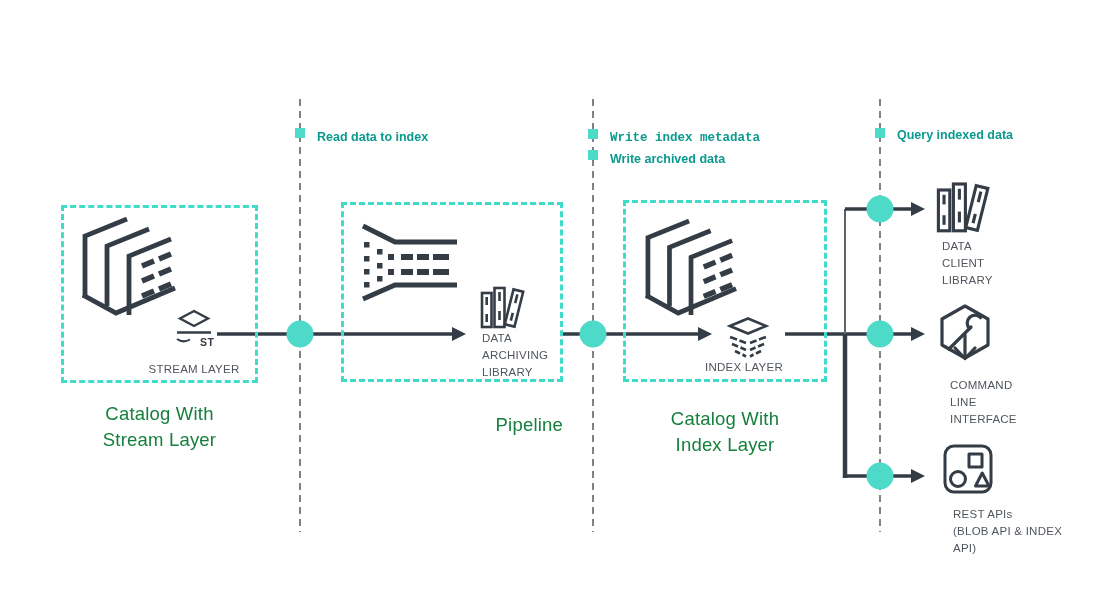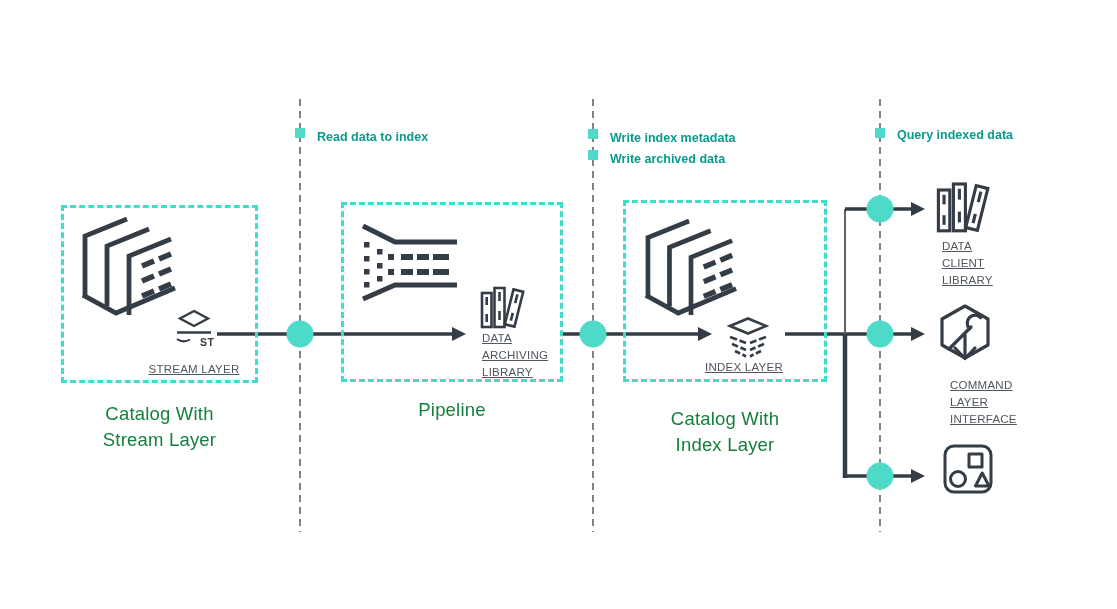--- a/index.html
+++ b/index.html
@@ -16,21 +16,21 @@
   .caption{
     position:absolute;color:#15803d;font-size:18.5px;line-height:26px;
     text-align:center;white-space:pre-line;letter-spacing:.2px;
   }
   .flow-label{
     position:absolute;color:#0a9a8e;font-size:12.5px;font-weight:600;
     height:18px;line-height:18px;white-space:nowrap;
   }
   .small-label{
     position:absolute;color:#50565e;font-size:11.5px;line-height:17px;
-    letter-spacing:.25px;white-space:pre-line;text-decoration:underline;
+    letter-spacing:.25px;white-space:pre-line;
   }
   .small-label.center{text-align:center;}
   .icon{position:absolute;}
 </style>
 </head>
 <body>
 
 <div class="canvas">
 
   <svg class="abs" width="1117" height="609" viewBox="0 0 1117 609" style="left:0;top:0;">
@@ -72,21 +72,21 @@
       <rect x="588" y="123" width="10" height="10"></rect>
       <rect x="875" y="101" width="10" height="10"></rect>
     </g>
   </svg>
 
   <div class="dashed-box" style="left:61px;top:178px;width:197px;height:178px;"></div>
   <div class="dashed-box" style="left:341px;top:175px;width:222px;height:180px;"></div>
   <div class="dashed-box" style="left:623px;top:173px;width:204px;height:182px;"></div>
 
   <div class="flow-label" style="left:317px;top:101px;">Read data to index</div>
-  <div class="flow-label" style="left:610px;top:102px;">Write index metadata</div>
+  <div class="flow-label" style="left:610px;top:102px;font-family:Liberation Mono, monospace;">Write index metadata</div>
   <div class="flow-label" style="left:610px;top:123px;text-align:right;">Write archived data</div>
   <div class="flow-label" style="left:897px;top:99px;">Query indexed data</div>
 
   <svg class="icon" style="left:82px;top:190px;" width="95" height="100" viewBox="0 0 95 100">
     <g stroke="#343c46" stroke-width="4.8" fill="none" stroke-linejoin="miter">
       <path d="M45,2 L3,19 L3,81"></path>
       <path d="M67,12 L25,29 L25,89"></path>
       <path d="M89,22 L47,39 L47,98"></path>
       <path d="M1,78 L34,96 L93,71"></path>
     </g>
@@ -149,21 +149,21 @@
       <line x1="6.7" y1="28" x2="6.7" y2="36"></line>
       <line x1="19.5" y1="6" x2="19.5" y2="15"></line>
       <line x1="19.5" y1="25" x2="19.5" y2="34"></line>
     </g>
   </svg>
 
   <div class="small-label" style="left:482px;top:303px;">DATA
 ARCHIVING
 LIBRARY</div>
 
-  <div class="caption" style="left:341px;top:370px;width:222px;">Pipeline</div>
+  <div class="caption" style="left:341px;top:385px;width:222px;text-align:right;">Pipeline</div>
 
   <svg class="icon" style="left:645px;top:192px;" width="93" height="98" viewBox="0 0 95 100">
     <g stroke="#343c46" stroke-width="4.8" fill="none" stroke-linejoin="miter">
       <path d="M45,2 L3,19 L3,81"></path>
       <path d="M67,12 L25,29 L25,89"></path>
       <path d="M89,22 L47,39 L47,98"></path>
       <path d="M1,78 L34,96 L93,71"></path>
     </g>
     <g stroke="#343c46" stroke-width="5.5" fill="none">
       <path d="M60,49 L72,44"></path>
@@ -220,25 +220,27 @@
   <svg class="icon" style="left:938px;top:277px;" width="54" height="60" viewBox="0 0 54 60">
     <g stroke="#343c46" stroke-width="3.2" fill="none" stroke-linejoin="round" stroke-linecap="round">
       <polygon points="27,2 50,15 50,41 27,54 4,41 4,15"></polygon>
       <line x1="11" y1="45" x2="33" y2="23"></line>
       <path d="M31.5,24.5 A7.5,7.5 0 1 1 42.5,13.5"></path>
       <line x1="27" y1="31" x2="27" y2="52"></line>
       <polyline points="17,44 27,54.5 37,44"></polyline>
     </g>
   </svg>
   <div class="small-label" style="left:950px;top:350px;">COMMAND
-LAYER
+LINE
 INTERFACE</div>
 
   <svg class="icon" style="left:943px;top:417px;" width="50" height="50" viewBox="0 0 50 50">
     <g stroke="#343c46" stroke-width="3" fill="none" stroke-linejoin="round">
       <rect x="2" y="2" width="46" height="46" rx="9"></rect>
       <rect x="26" y="10" width="13" height="13"></rect>
       <circle cx="15" cy="35" r="7.5"></circle>
       <polygon points="32.5,42 46,42 39.2,29"></polygon>
     </g>
   </svg>
+  <div class="small-label" style="left:953px;top:479px;">REST APIs
+(BLOB API &amp; INDEX API)</div>
 
 </div>
 
 </body></html>

